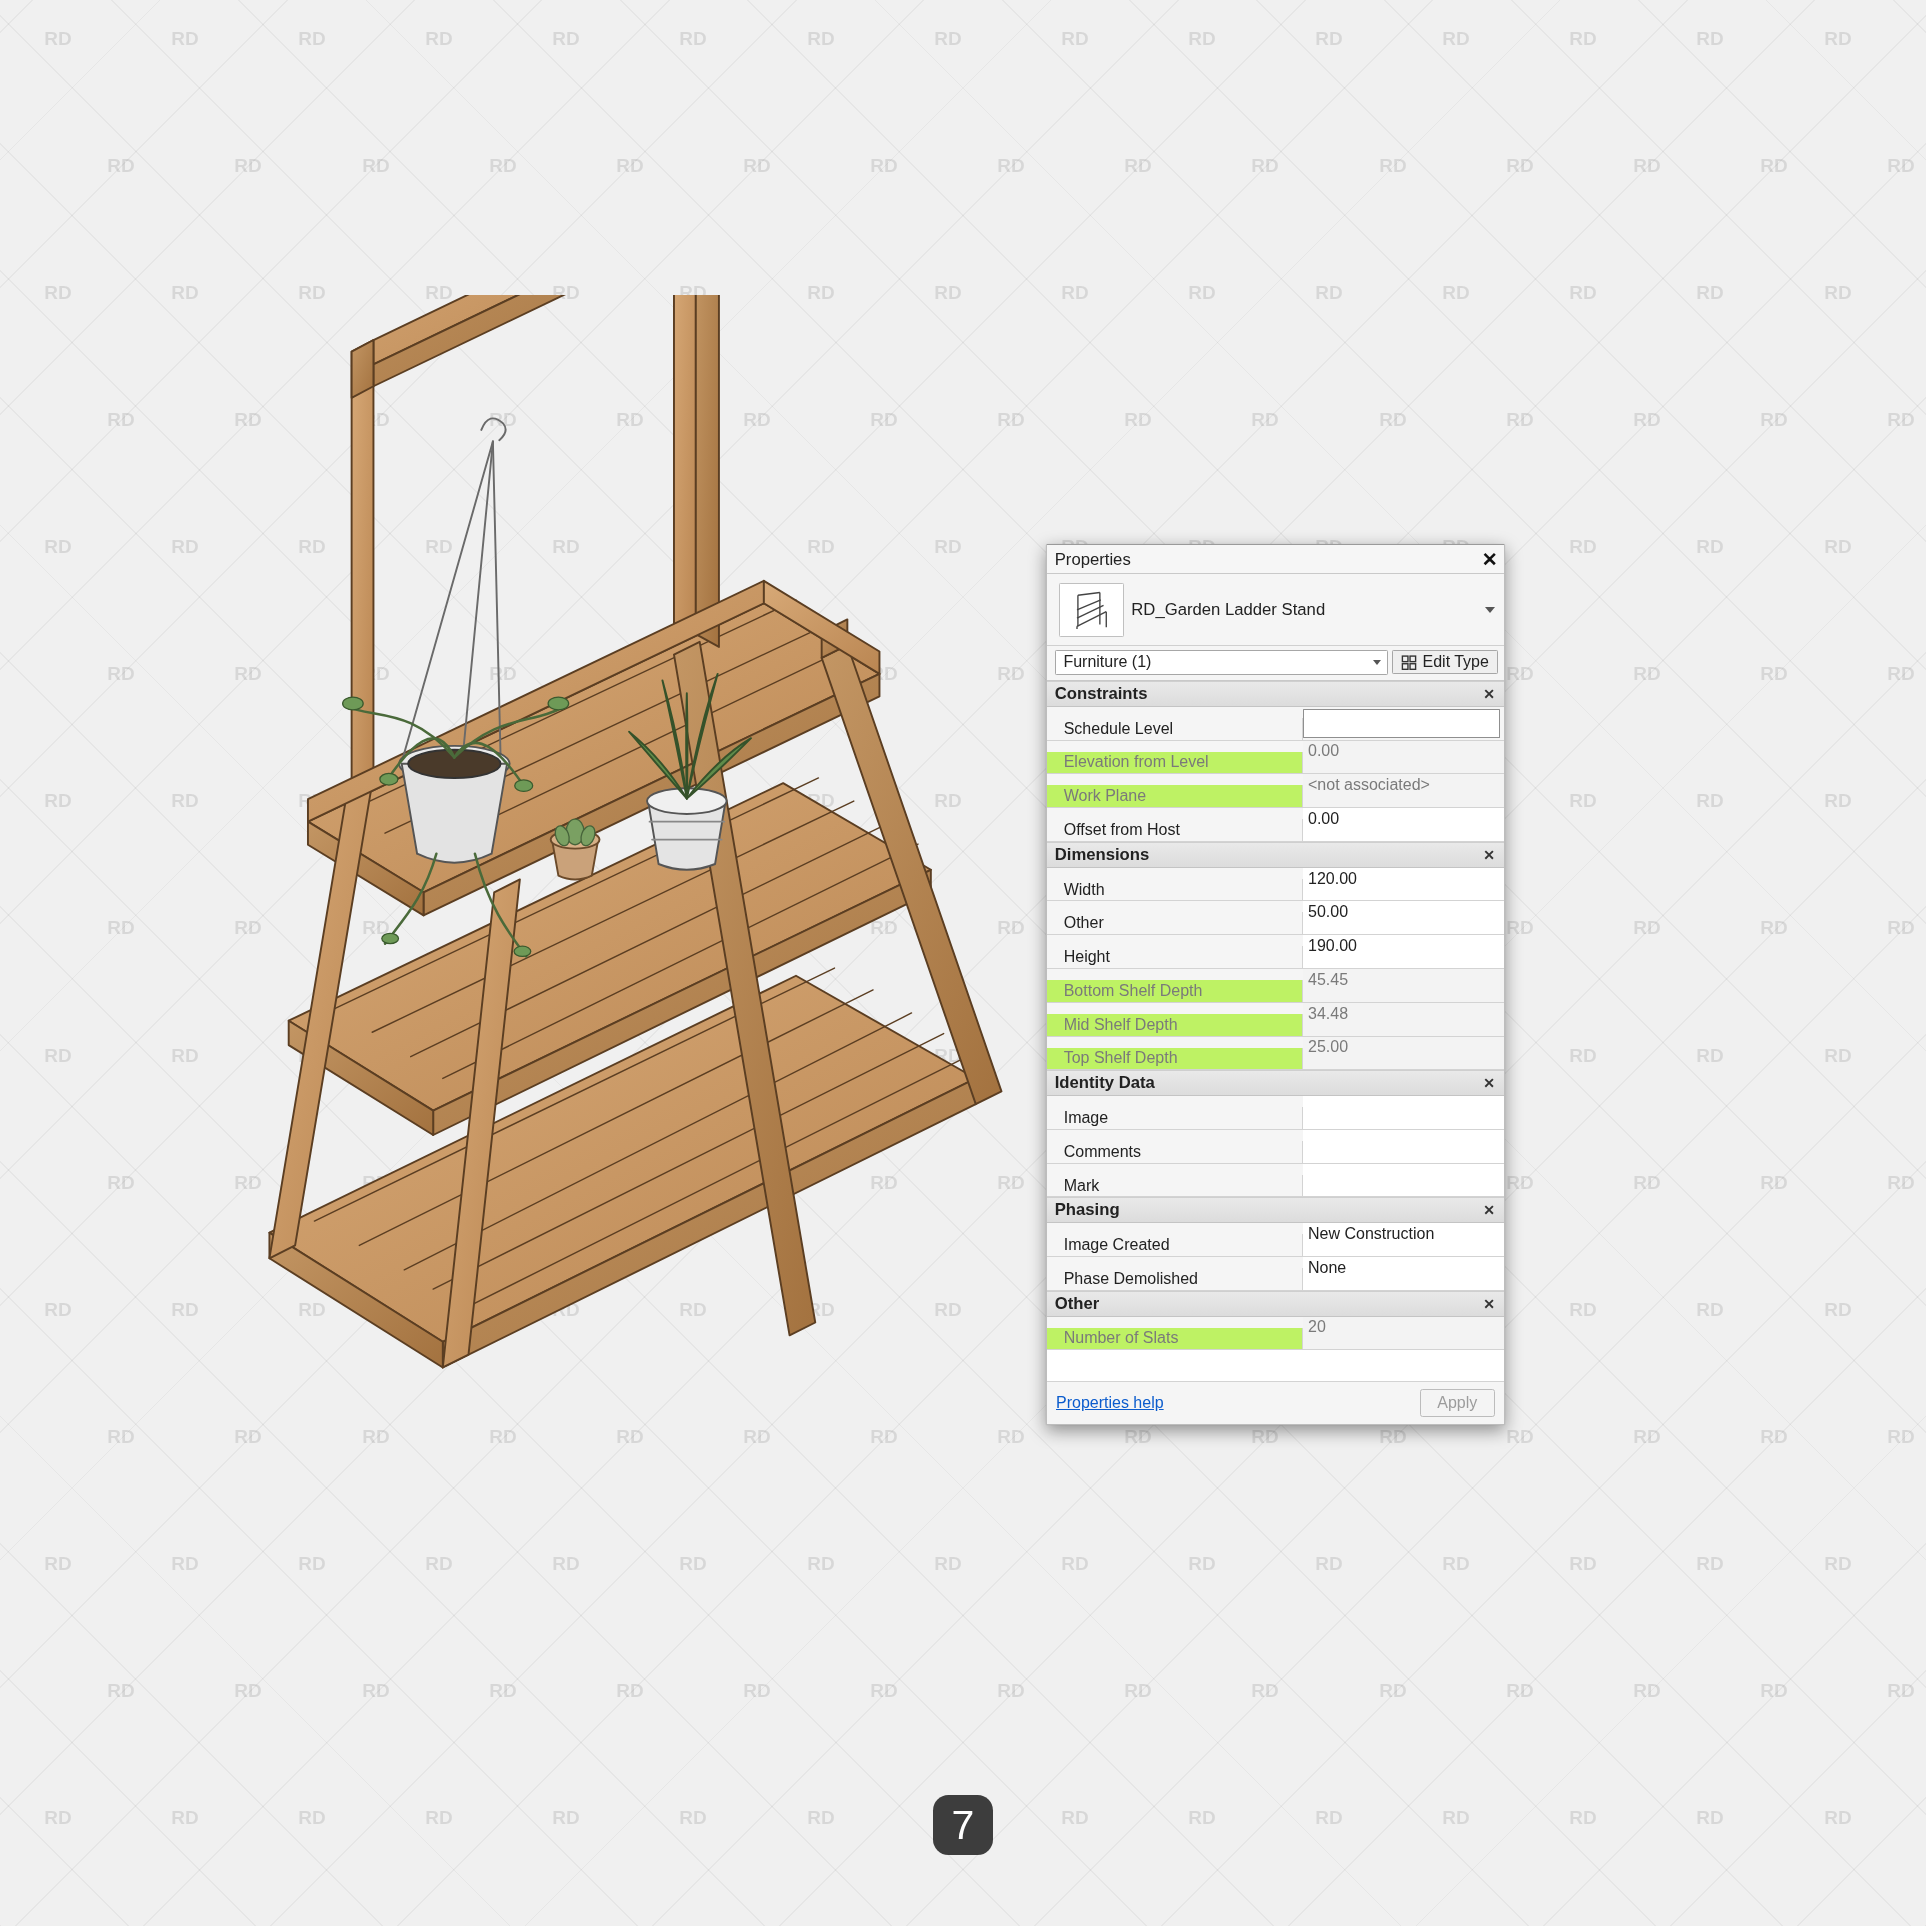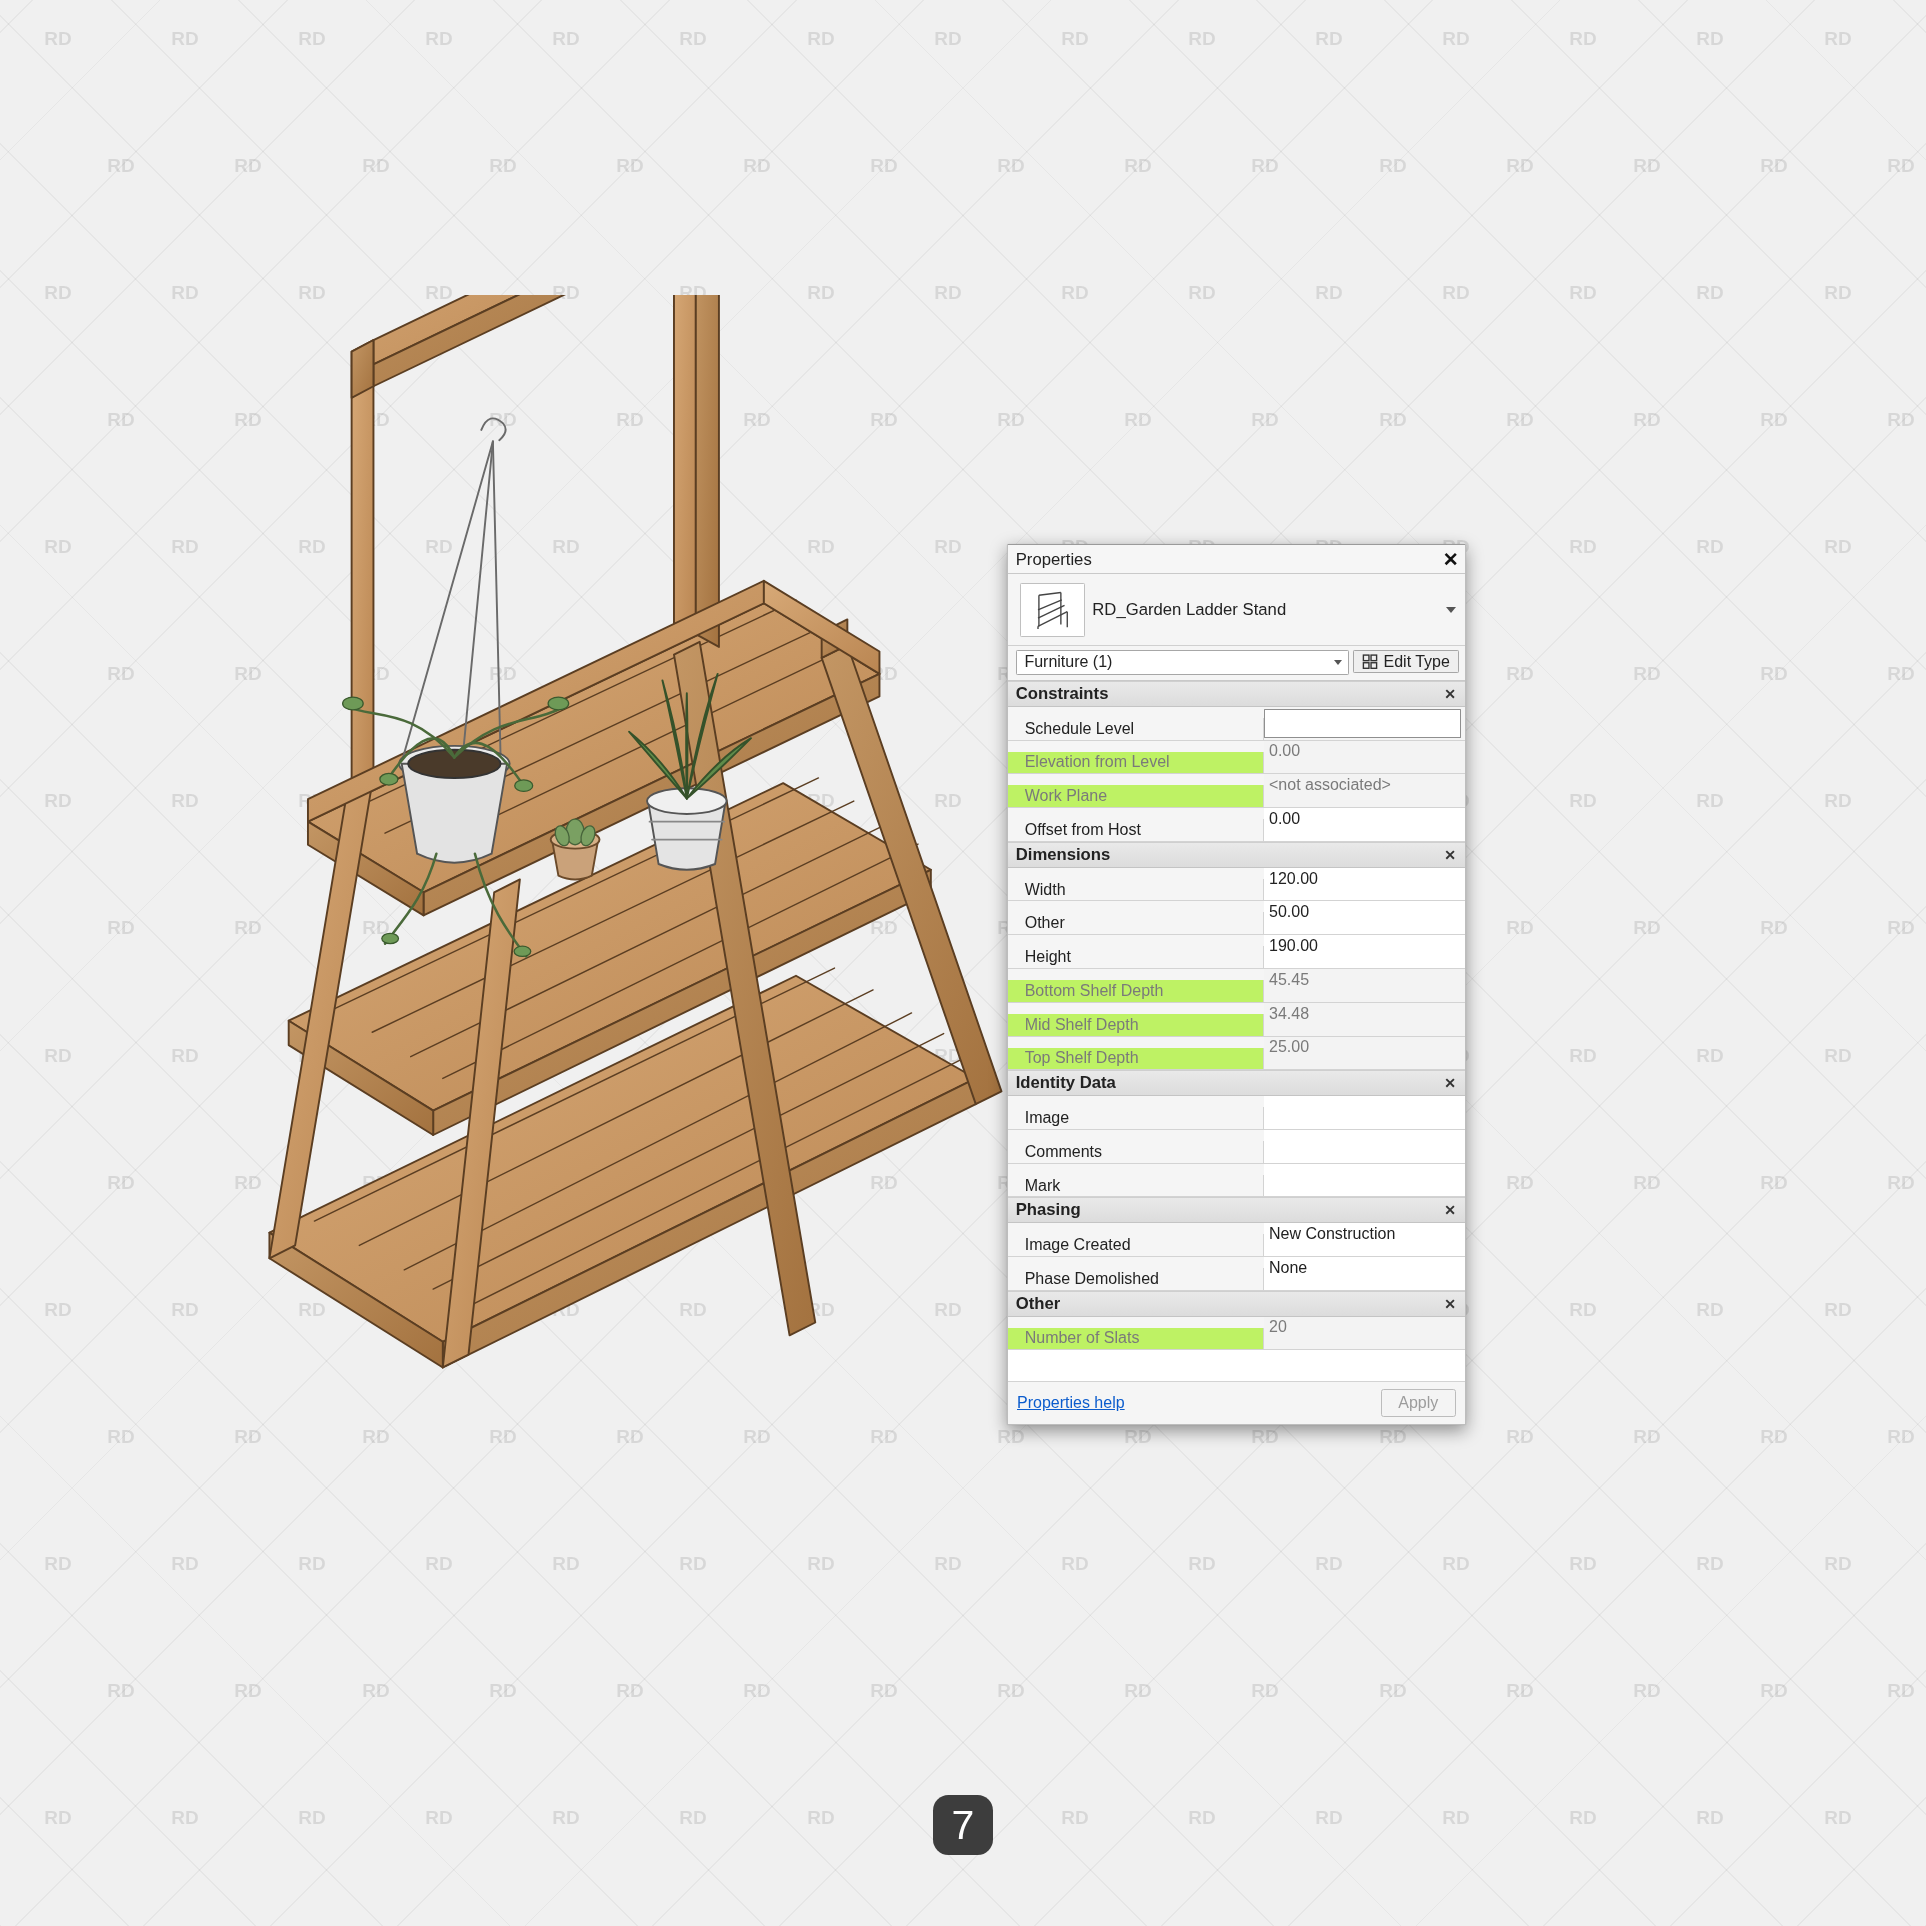--- a/index.html
+++ b/index.html
@@ -32,21 +32,21 @@
   }
   .num-badge{
     width:60px;height:60px;background:#3d3d3d;border-radius:15.4px;
     display:flex;align-items:center;justify-content:center;
     color:#fff;font-size:41px;font-weight:500;
   }
   .caption-text{ font-size:55px; color:#323232; font-weight:400; letter-spacing:0.3px;}
 
   
   .panel{
-    position:absolute; top:544px; left:1007px;
+    position:absolute; top:544px; left:1046px;
     width:459px; background:#f5f5f5;
     border:0.6px solid #bdbdbd; border-top-color:#9a9a9a;
     box-shadow: 0 5.1px 16.7px rgba(0,0,0,.40), 0 0 0 0.6px rgba(0,0,0,.04);
     font-size:16px; color:#222;
     z-index:6; border-radius:1.3px;
   }
   .titlebar{
     display:flex;justify-content:space-between;align-items:center;
     padding:3.2px 6.4px 1.9px 7.7px;border-bottom:0.6px solid #c9c9c9;background:#f6f6f6;
   }
@@ -59,21 +59,21 @@
   }
   .thumb{
     width:65px;height:54px;border:0.6px solid #c0c0c0;background:#fff;border-radius:1.3px;
     display:flex;align-items:center;justify-content:center;overflow:hidden;
   }
   .thumb svg{width:88%;height:88%;}
   .type-name{font-size:16.7px;color:#222;}
   .type-sel .drop-caret{margin-left:auto;width:0;height:0;border-left:5.1px solid transparent;border-right:5.1px solid transparent;border-top:6.4px solid #555;}
 
   .selector-row{
-    display:flex;align-items:flex-start;gap:4px;padding:3.9px 6.4px 5.1px 7.7px;border-bottom:0.6px solid #c9c9c9;
+    display:flex;align-items:center;gap:4px;padding:3.9px 6.4px 5.1px 7.7px;border-bottom:0.6px solid #c9c9c9;
   }
   .selector{
     flex:1;display:flex;align-items:center;justify-content:space-between;
     border:0.6px solid #a7a7a7;background:#fff;padding:2.6px 6.4px 2.6px 7.7px;border-radius:1.3px;
   }
   .selector .caret{width:0;height:0;border-left:4.5px solid transparent;border-right:4.5px solid transparent;border-top:5.8px solid #555;}
   .edit-type-btn{
     display:flex;align-items:center;gap:5.1px;border:0.6px solid #a7a7a7;background:#efefef;
     padding:1.9px 7.7px;border-radius:1.3px;font-size:16px;
   }

